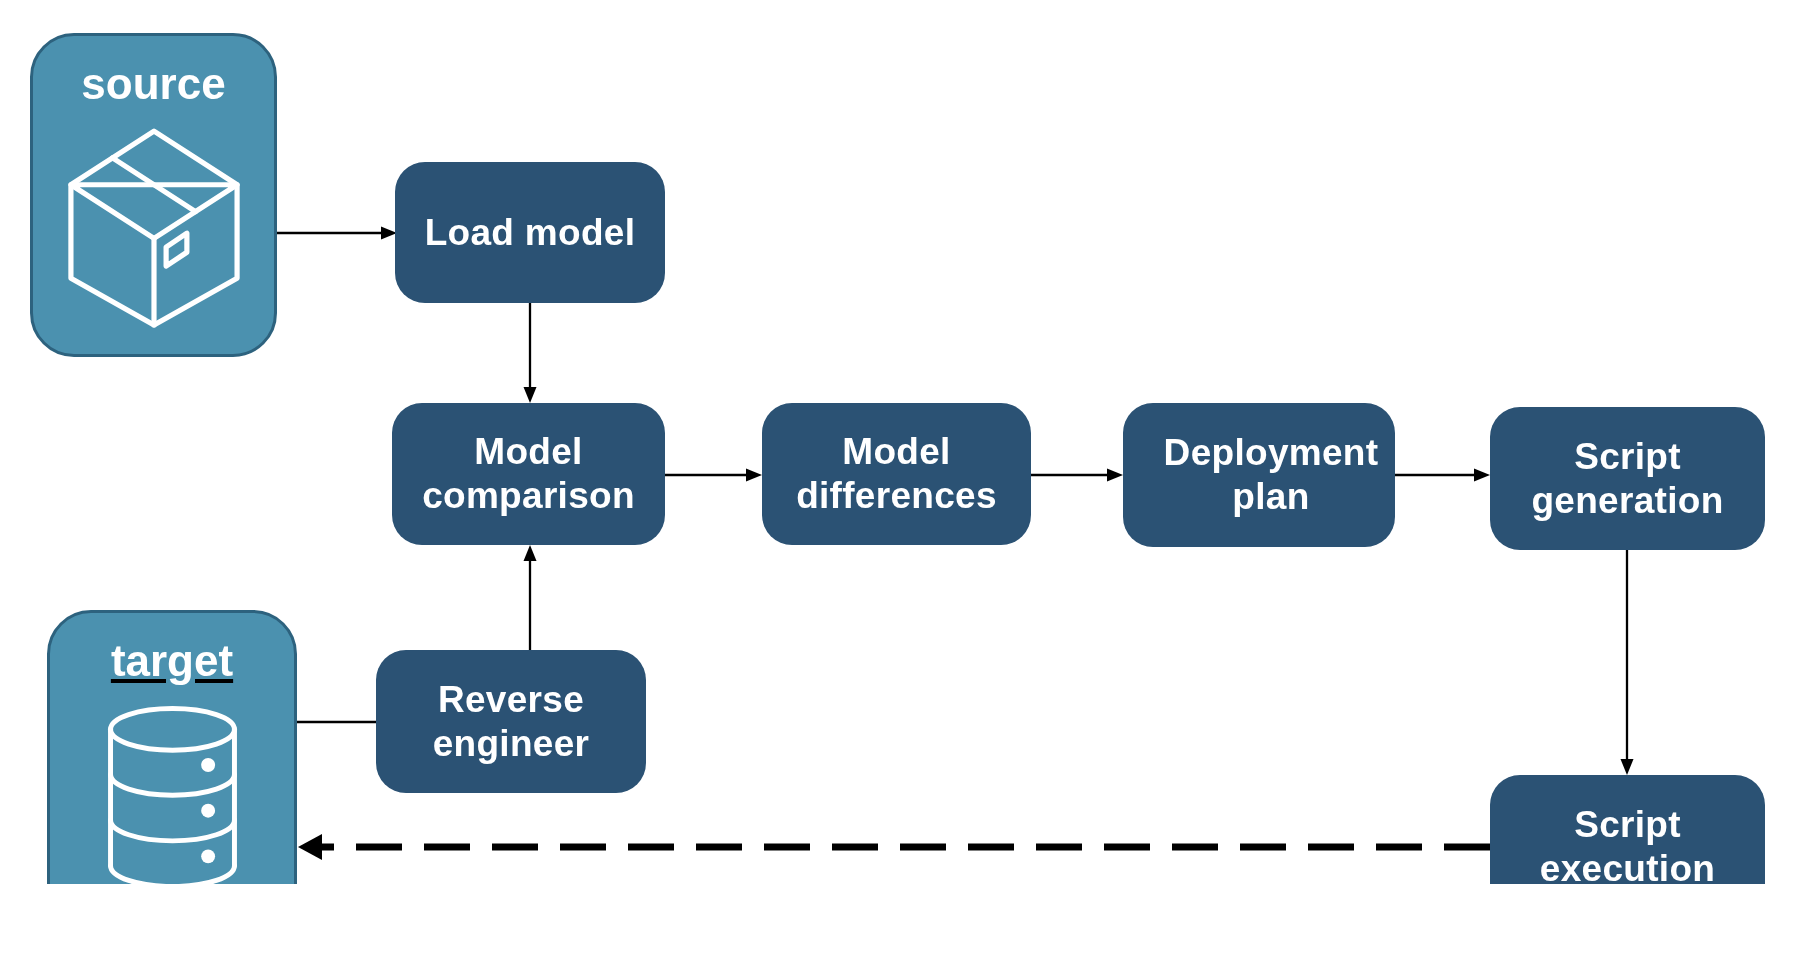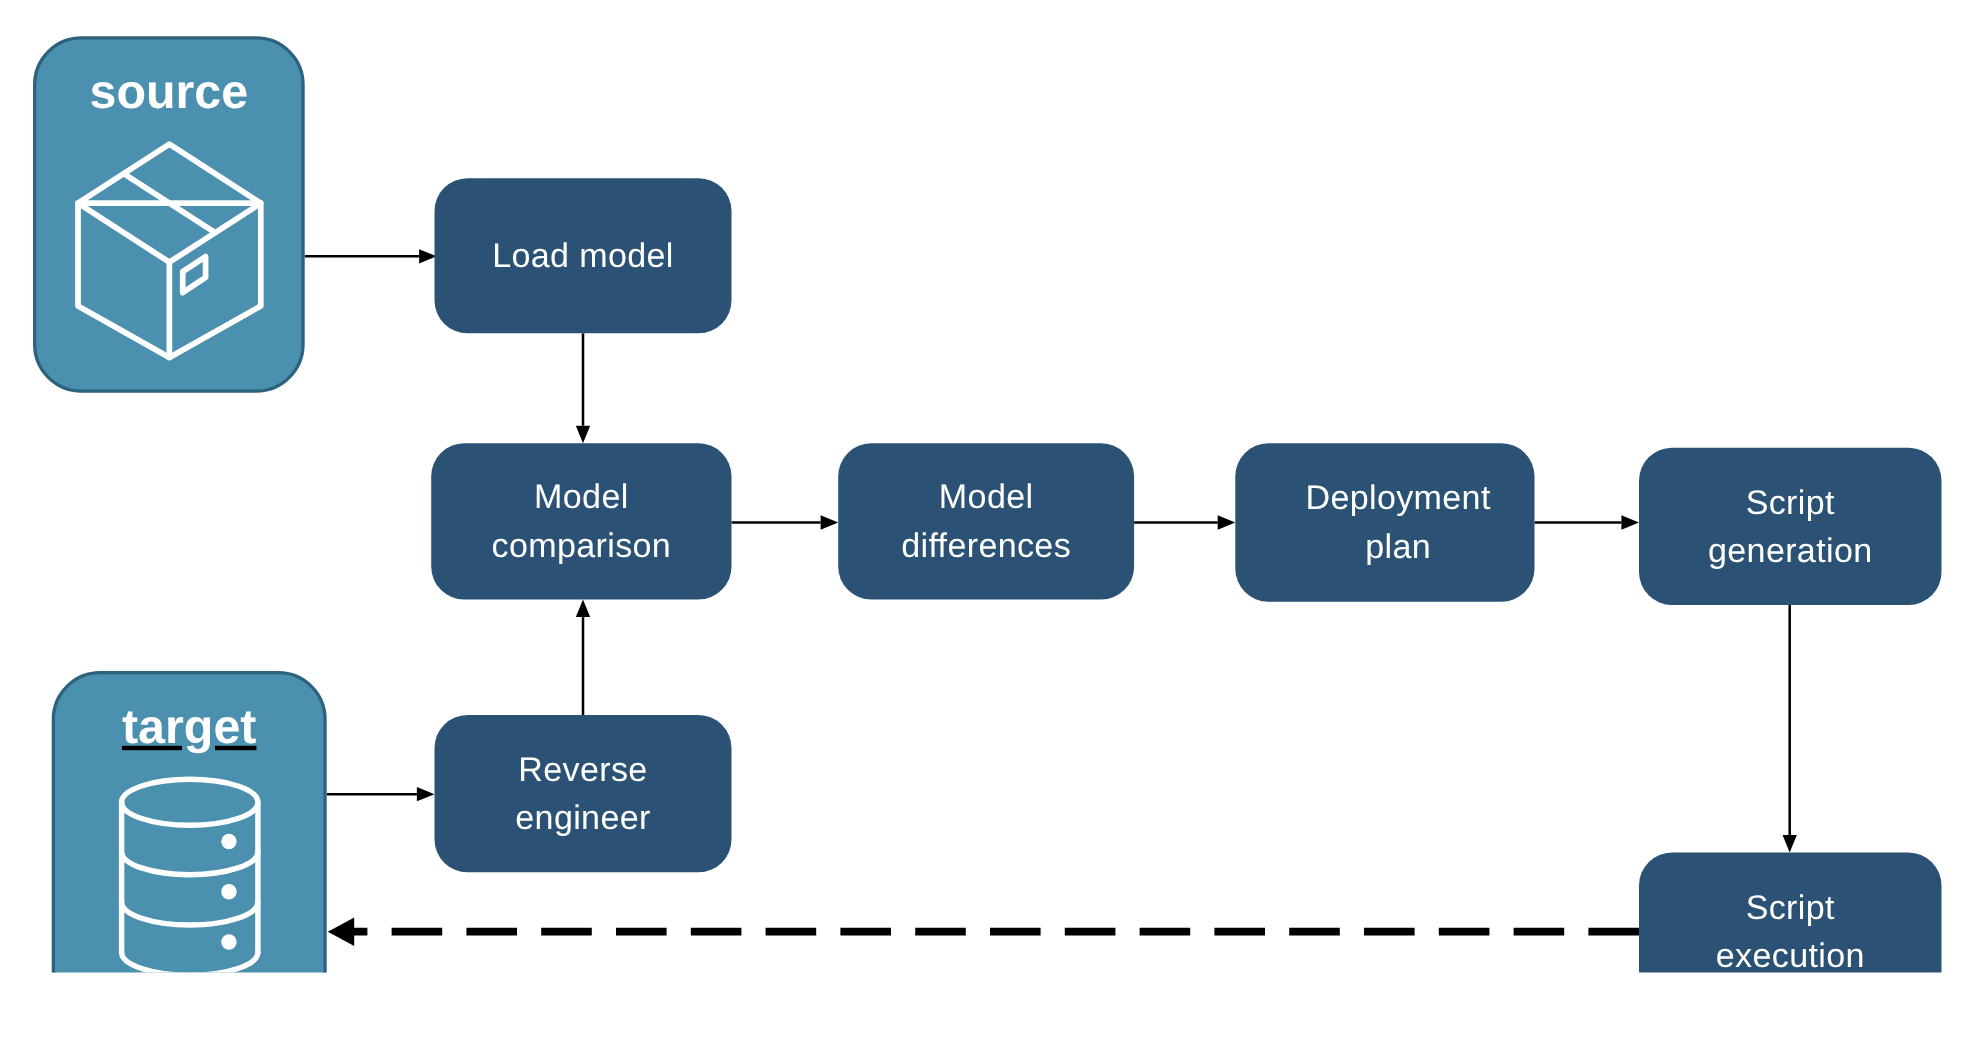--- a/index.html
+++ b/index.html
@@ -78,22 +78,22 @@
     position:absolute;
     box-sizing:border-box;
     background:var(--node-fill);
     border-radius:30px;
     display:flex;
     align-items:center;
     justify-content:center;
   }
   .node-label{
     color:var(--text);
-    font-size:31px;
-    font-weight:400;
+    font-size:37px;
+    font-weight:700;
     line-height:44px;
     text-align:center;
     white-space:pre-line;
     letter-spacing:.3px;
   }
 </style>
 </head>
 <body>
 
 <div class="canvas">
@@ -180,21 +180,21 @@
   <div class="node" style="left:1123px;top:403px;width:272px;height:144px;padding-left:24px;">
     <span class="node-label">Deployment
 plan</span>
   </div>
 
   <div class="node" style="left:1490px;top:407px;width:275px;height:143px;">
     <span class="node-label">Script
 generation</span>
   </div>
 
-  <div class="node" style="left:395px;top:650px;width:270px;height:143px;">
+  <div class="node" style="left:376px;top:650px;width:270px;height:143px;">
     <span class="node-label">Reverse
 engineer</span>
   </div>
 
   <div class="node" style="left:1490px;top:775px;width:275px;height:143px;">
     <span class="node-label">Script
 execution</span>
   </div>
 
 </div>

